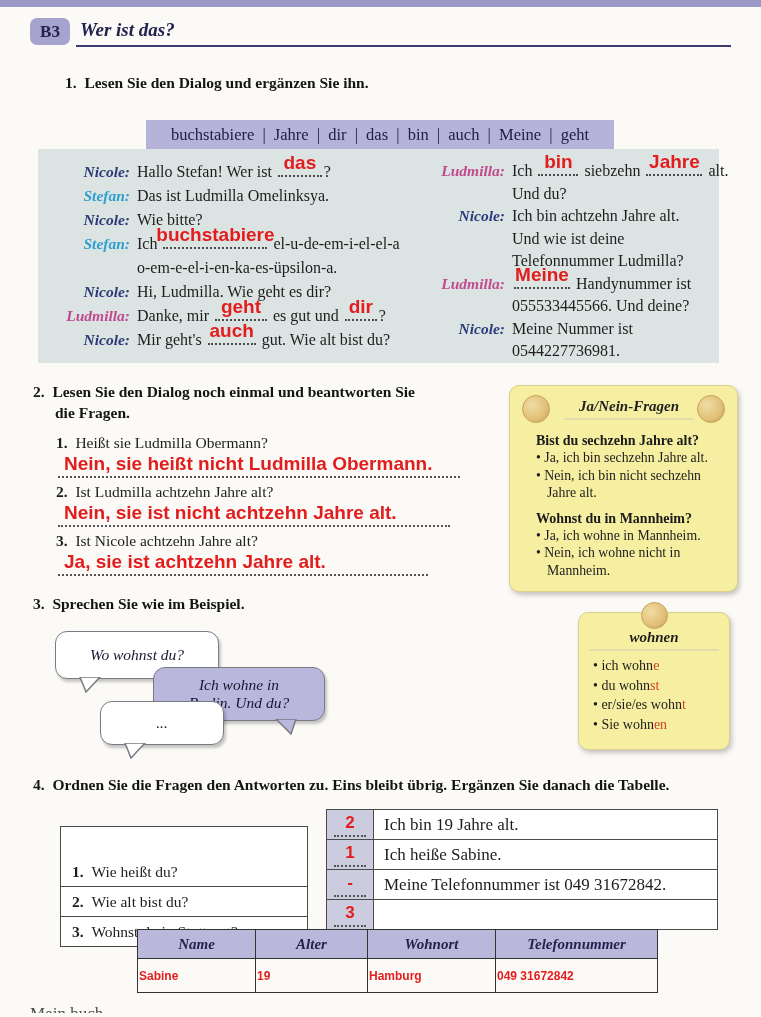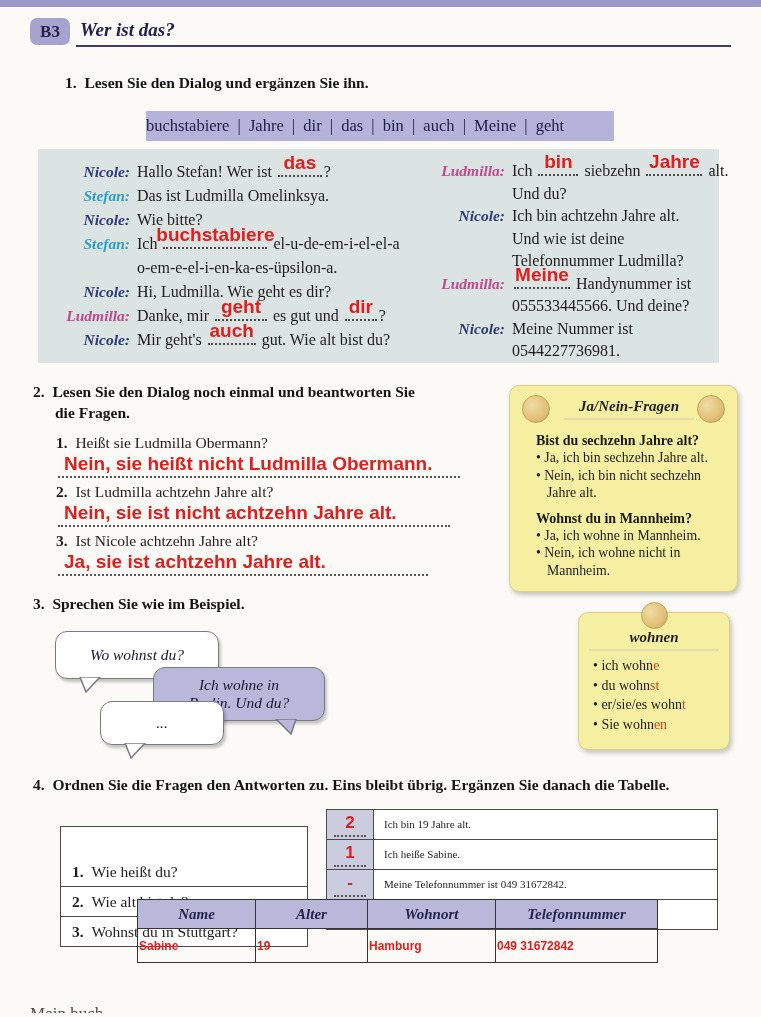--- a/index.html
+++ b/index.html
@@ -4,21 +4,21 @@
 <style>
   html,body{margin:0;padding:0;background:#fff;}
   #page{position:relative;width:761px;height:1017px;background:var(--page-bg);font-family:"Liberation Serif",serif;overflow:hidden;color:#1b1b1b;}
   #topbar{position:absolute;left:0;top:0;width:761px;height:7px;background:var(--accent);}
   #badge{position:absolute;left:30px;top:18px;width:40px;height:27px;background:var(--badge-bg);border-radius:7px;color:var(--navy);font-weight:bold;font-size:17px;text-align:center;line-height:27px;}
   #title{position:absolute;left:80px;top:19px;font-size:19px;font-weight:bold;font-style:italic;color:var(--navy);}
   #title-underline{position:absolute;left:76px;top:45px;width:655px;border-top:2px solid #3c3c6e;}
   .instr{position:absolute;font-weight:bold;font-size:15.5px;color:#141414;}
   #ex2-instr div{line-height:21px;}
   #ex2-line2{padding-left:22px;}
-  #wordbank{position:absolute;left:146px;top:111px;width:468px;height:30px;background:var(--word-bank-bg);color:#20204c;font-size:16.5px;text-align:left;line-height:30px;word-spacing:4px;}
+  #wordbank{position:absolute;left:146px;top:120px;width:468px;height:30px;background:var(--word-bank-bg);color:#20204c;font-size:16.5px;text-align:center;line-height:30px;word-spacing:4px;}
   
   #dialog{position:absolute;left:38px;top:149px;width:681px;height:214px;background:var(--dialog-bg);}
   .dcol{position:absolute;top:11px;}
   #dcol-l{left:8px;width:420px;}
   #dcol-r{left:395px;width:286px;}
   #dcol-l .dline{line-height:24px;}
   #dcol-r .dline{line-height:22.5px;}
   .dline{display:flex;align-items:baseline;}
   .speaker{flex:0 0 auto;text-align:right;font-style:italic;font-weight:bold;font-size:15.5px;}
   #dcol-l .speaker{width:84px;}
@@ -64,23 +64,23 @@
   
   #qtable{position:absolute;left:60px;top:826px;width:246px;border:1.2px solid #4a4a4a;background:#fff;}
   .qrow{height:29px;line-height:29px;padding-left:11px;font-size:15.5px;border-top:1.2px solid #4a4a4a;color:#1d1d1d;}
   .qrow:first-child{border-top:none;margin-top:30px;}
   #atable{position:absolute;left:326px;top:809px;width:390px;border:1.2px solid #4a4a4a;background:#fff;}
   .arow{display:flex;height:29px;border-top:1.2px solid #4a4a4a;}
   .arow:first-child{border-top:none;}
   .acell-num{flex:0 0 46px;background:var(--cell-purple);border-right:1.2px solid #4a4a4a;position:relative;text-align:center;}
   .anum{font-family:"Liberation Sans",sans-serif;font-weight:bold;font-size:17px;color:var(--red);line-height:25px;}
   .adots{position:absolute;left:7px;right:7px;bottom:2px;border-bottom:2px dotted #555;}
-  .acell-text{flex:1;font-size:11px;line-height:29px;padding-left:10px;color:#1d1d1d;white-space:nowrap;}
-  
-  #stable{position:absolute;left:137px;top:899px;border-collapse:collapse;padding-left:16px;}
+  .acell-text{flex:1;font-size:17px;line-height:29px;padding-left:10px;color:#1d1d1d;white-space:nowrap;}
+  
+  #stable{position:absolute;left:137px;top:929px;border-collapse:collapse;padding-left:16px;}
   #stable th{background:var(--header-purple);font-style:italic;font-weight:bold;font-size:15px;color:#23234e;border:1.2px solid #333;height:26px;font-family:"Liberation Serif",serif;}
   #stable td{border:1.2px solid #333;height:31px;font-family:"Liberation Sans",sans-serif;font-weight:bold;font-size:12px;color:var(--red);}
   #footer{position:absolute;left:30px;top:1004px;width:160px;height:9px;overflow:hidden;font-size:17px;color:#4d4d4d;}
 </style>
 </head>
 <body>
 
 <div id="page">
   <div id="topbar"></div>
   <div id="badge">B3</div>

